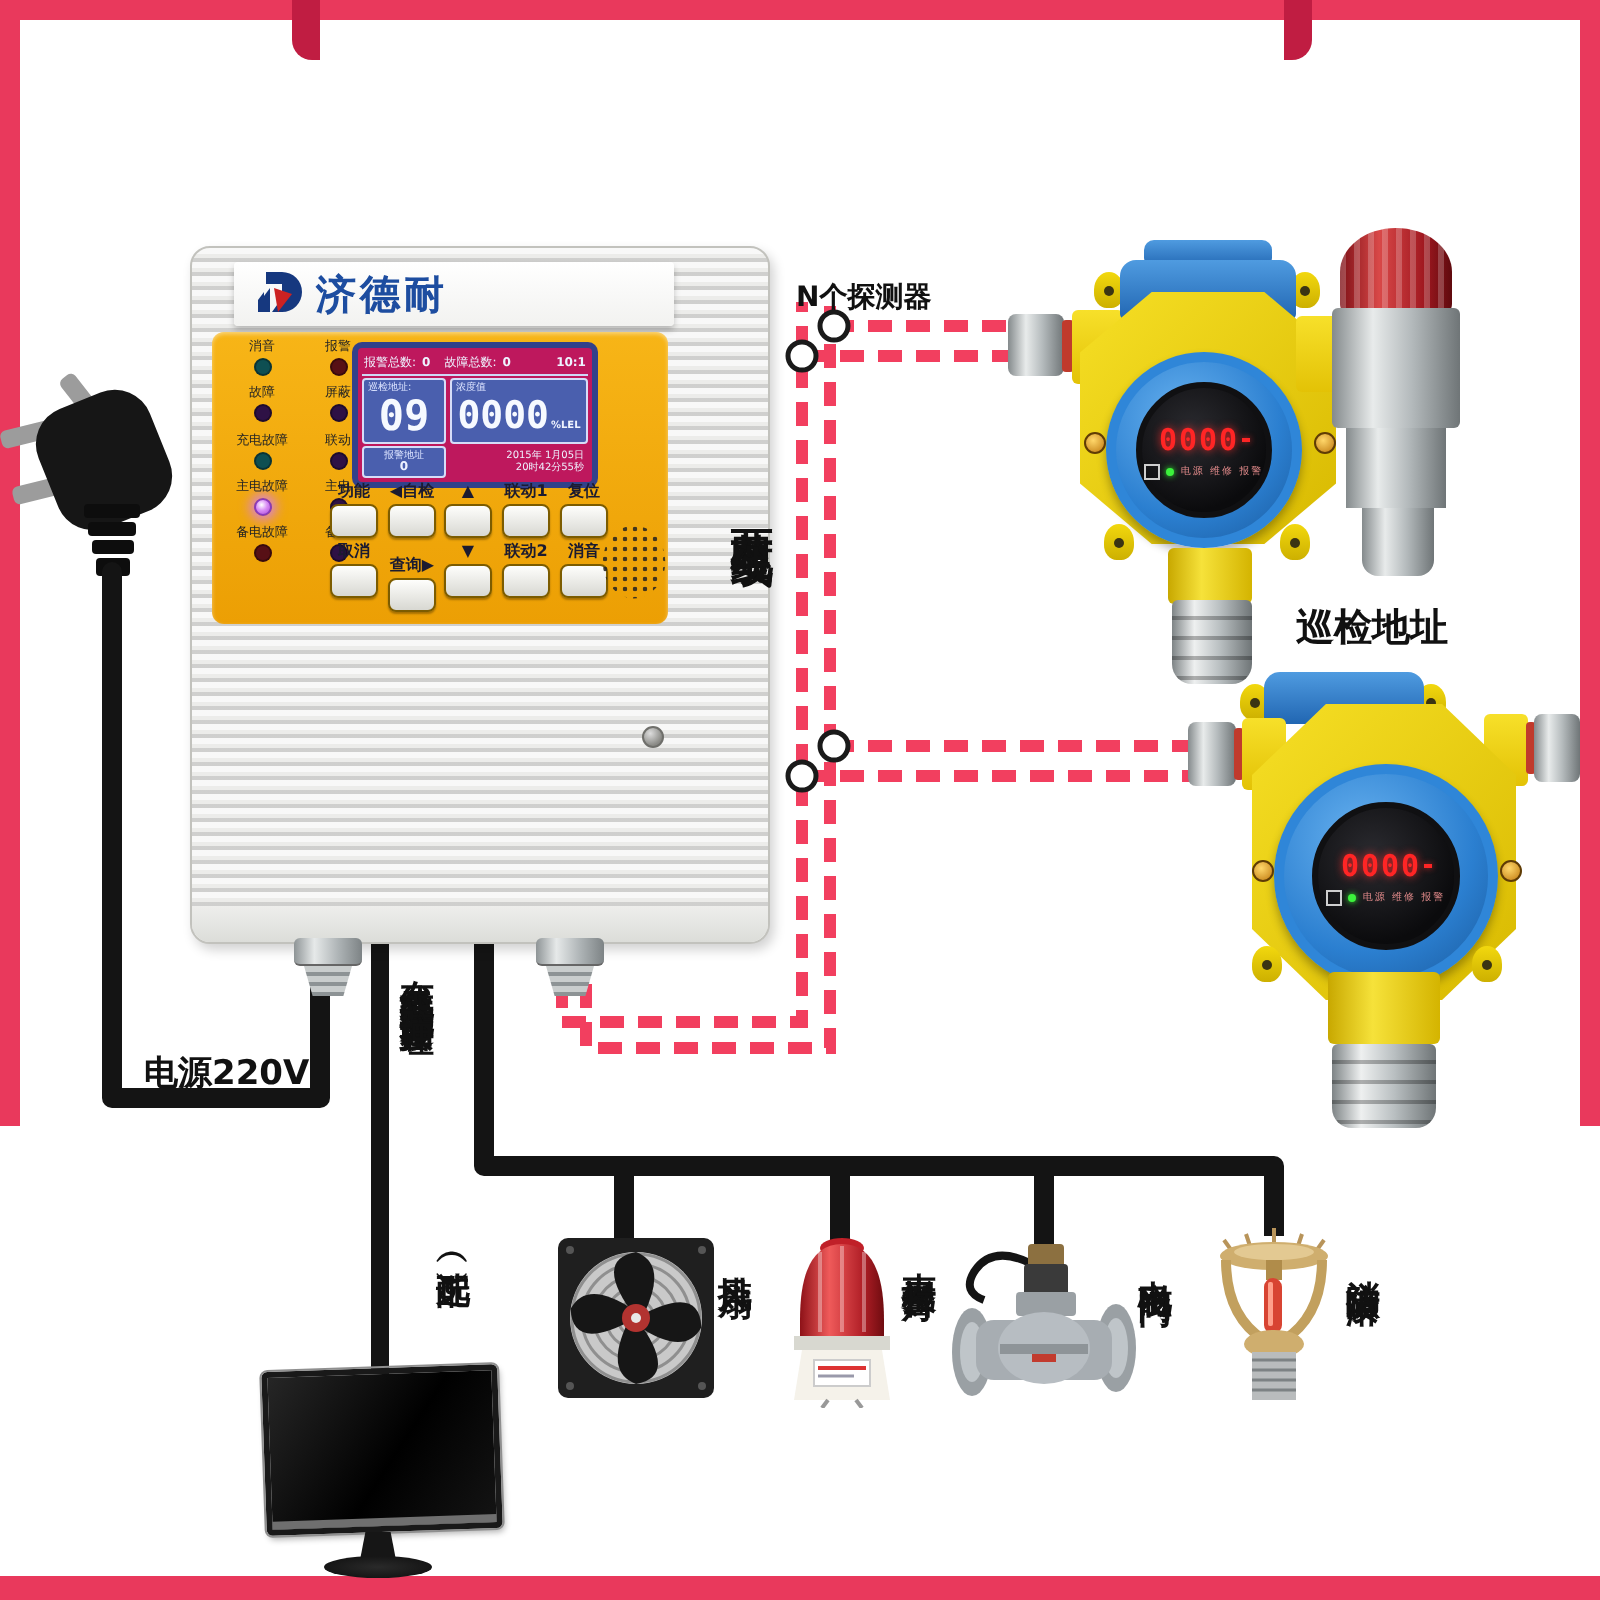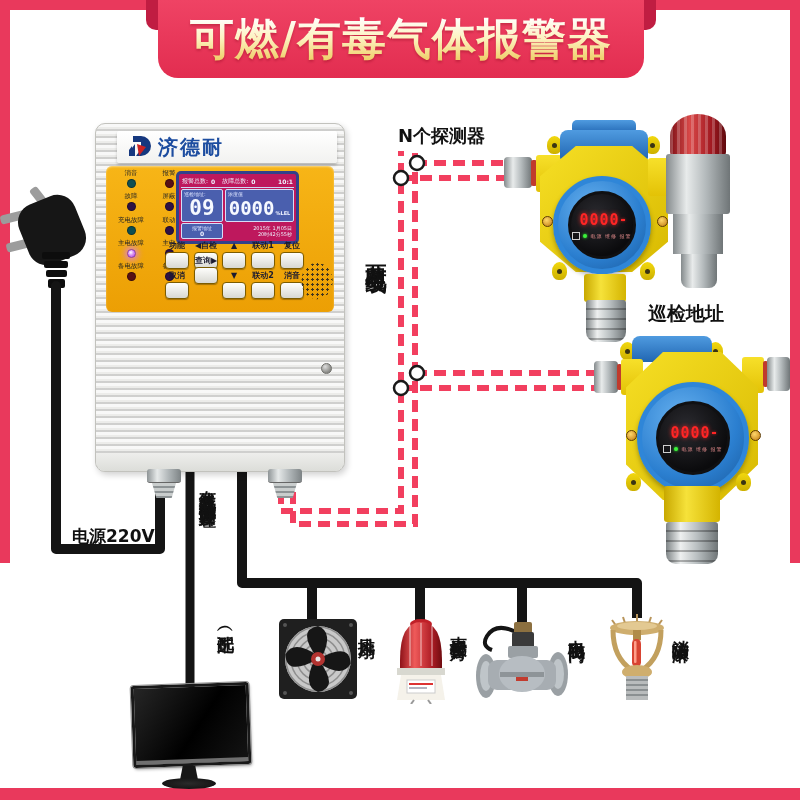--- a/index.html
+++ b/index.html
@@ -21,21 +21,21 @@
   .banner h1{margin:0;font-size:44px;font-weight:800;letter-spacing:1px;
           background:linear-gradient(180deg,#ffffff 12%,#fdf2c0 48%,#eecb62 88%);
           -webkit-background-clip:text;background-clip:text;color:transparent;
           -webkit-text-fill-color:transparent;
           filter:drop-shadow(0 2px 1px rgba(140,10,30,.35));}
 
   
   .wires{position:absolute;left:0;top:0;z-index:2;pointer-events:none;}
 
   
-  .panel{position:absolute;left:95px;top:123px;width:250px;height:349px;z-index:3;}
+  .panel{position:absolute;left:95px;top:123px;width:250px;height:349px;z-index:3;padding-left:40px;}
   .ridges{position:absolute;left:0;top:0;right:0;bottom:0;border:1px solid #c2c2bd;border-radius:10px;
           background:#ececea repeating-linear-gradient(180deg,rgba(255,255,255,.65) 0 3px,
                     rgba(0,0,0,0) 3px 5px,rgba(0,0,0,.12) 5px 7px);
           box-shadow:2px 3px 6px rgba(0,0,0,.18);}
   .panel-smooth{position:absolute;left:1px;right:1px;bottom:1px;height:18px;
           background:linear-gradient(180deg,#eeeeec,#dcddd9);border-radius:0 0 9px 9px;}
   .logo-band{position:absolute;left:22px;top:8px;width:220px;height:32px;
           background:linear-gradient(180deg,#ffffff,#f2f2f0);border-radius:2px;
           box-shadow:0 2px 3px rgba(0,0,0,.22);display:flex;align-items:center;gap:6px;padding-left:9px;box-sizing:border-box;}
   .brand{font-size:20px;font-weight:bold;color:#1d4da0;letter-spacing:2px;}
@@ -85,21 +85,21 @@
   .g-taper{width:24px;height:15px;margin:0 auto;
        background:repeating-linear-gradient(180deg,#c9cdcd 0 3px,#8d9395 3px 5px);
        clip-path:polygon(0 0,100% 0,82% 100%,18% 100%);}
   .screw{position:absolute;left:226px;top:240px;width:9px;height:9px;border-radius:50%;
        background:radial-gradient(circle at 35% 30%,#ddd,#8a8a86 70%);border:1px solid #6f6f6b;}
 
   
   .lbl{position:absolute;color:#111;font-weight:bold;z-index:4;white-space:nowrap;}
   .vert{writing-mode:vertical-rl;letter-spacing:2px;}
   .lbl-power{left:72px;top:525px;font-size:17px;text-align:right;}
-  .lbl-ndet{left:398px;top:124px;font-size:18px;}
+  .lbl-ndet{left:398px;top:140px;font-size:14px;}
   .lbl-cable{left:362px;top:248px;font-size:21px;}
   .lbl-gasdet{left:648px;top:301px;font-size:19px;}
   .lbl-pclink{left:197px;top:476px;font-size:17px;}
   .lbl-pcopt{left:215px;top:620px;font-size:17px;}
   .lbl-caption{left:303px;top:550px;font-size:19px;color:#e60012;letter-spacing:1px;}
   .lbl-fan{left:356px;top:624px;font-size:17px;}
   .lbl-lamp{left:448px;top:622px;font-size:17px;}
   .lbl-valve{left:566px;top:626px;font-size:17px;}
   .lbl-sprk{left:670px;top:626px;font-size:17px;}
 
@@ -161,23 +161,20 @@
 
 <div class="stage">
 
   <div class="frame f-top"></div>
   <div class="frame f-left"></div>
   <div class="frame f-right"></div>
   <div class="frame f-bottom"></div>
 
   <div class="banner-ear ear-l"></div>
   <div class="banner-ear ear-r"></div>
-  <div class="banner">
-    <h1>可燃/有毒气体报警器</h1>
-  </div>
 
   <svg class="wires" width="800" height="800" viewBox="0 0 800 800">
 
     <g>
       <rect x="0" y="212" width="32" height="9" rx="3" fill="#9c9c9c" transform="rotate(-14 16 216)"></rect>
       <rect x="6" y="240" width="32" height="9" rx="3" fill="#9c9c9c" transform="rotate(-14 22 244)"></rect>
       <rect x="36" y="186" width="9" height="26" rx="3" fill="#9c9c9c" transform="rotate(-38 40 199)"></rect>
       <rect x="22" y="198" width="60" height="64" rx="19" fill="#161616" transform="rotate(-22 52 230)"></rect>
       <rect x="42" y="252" width="28" height="7" rx="2" fill="#0d0d0d"></rect>
       <rect x="44" y="261" width="24" height="7" rx="2" fill="#0d0d0d"></rect>
@@ -321,21 +318,21 @@
         </div>
       <div class="btn-group" style="left:166px;top:75px">
         <div class="btn-label">复位</div>
         <div class="btn-key"></div>
         </div>
 
       <div class="btn-group" style="left:51px;top:105px">
         <div class="btn-label">取消</div>
         <div class="btn-key"></div>
         </div>
-      <div class="btn-group" style="left:80px;top:90px">
+      <div class="btn-group" style="left:80px;top:112px">
         <div class="btn-label">查询▶</div>
         <div class="btn-key"></div>
         </div>
       <div class="btn-group" style="left:108px;top:105px">
         <div class="btn-label">▼</div>
         <div class="btn-key"></div>
         </div>
       <div class="btn-group" style="left:137px;top:105px">
         <div class="btn-label">联动2</div>
         <div class="btn-key"></div>

